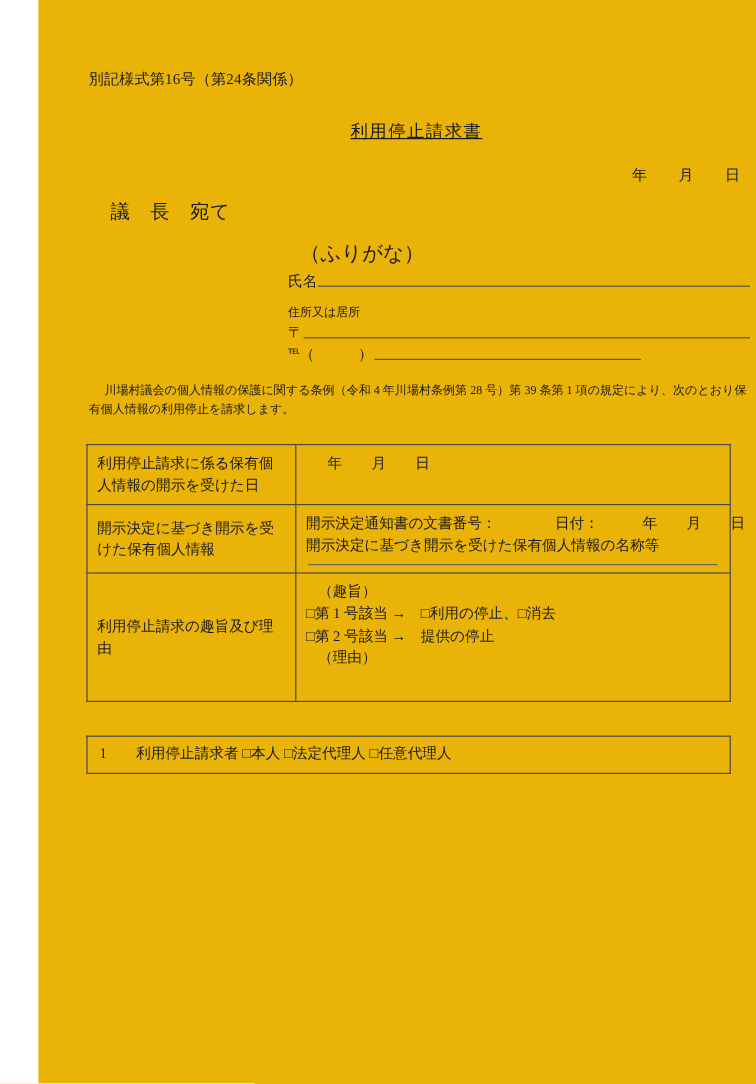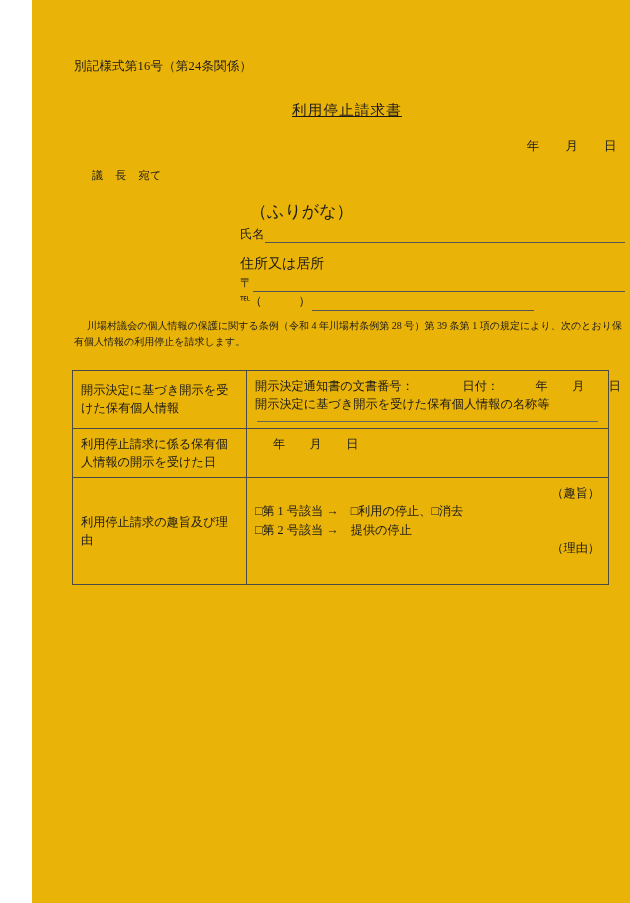--- a/index.html
+++ b/index.html
@@ -41,51 +41,50 @@
   }
   #date-line {
     left: 0; top: 140px;
     width: 585px;
     text-align: right;
     font-size: 12.5px;
     letter-spacing: 0.4px;
   }
   #addressee {
     left: 60px; top: 170px;
-    font-size: 11px;
+    font-size: 16px;
     letter-spacing: 0.6px;
   }
 
   
   #applicant-block {
     position: absolute;
     left: 208px; top: 200px;
     width: 385px;
   }
   .furigana {
     font-size: 17px;
     padding-left: 10px;
     line-height: 1.45;
   }
   .field-line {
     display: flex;
-    align-items: flex-end;
     font-size: 12.2px;
     line-height: 1.5;
   }
   .field-label { flex: 0 0 auto; white-space: pre; }
   .field-rule {
     flex: 1 1 auto;
     border-bottom: 1px solid #555;
     height: 13px;
     margin-left: 1px;
   }
   .field-rule.short { flex: 0 0 222px; }
   .plain-label {
-    font-size: 14px;
+    font-size: 10px;
     line-height: 1.5;
   }
   .gap-sm { height: 10px; }
 
   
   #lead-paragraph {
     position: absolute;
     left: 42px; top: 318px;
     width: 548px;
     font-size: 10px;
@@ -116,21 +115,21 @@
   }
   #main-table td.value-cell { vertical-align: top; }
   .cell-lines { display: block; }
   .cell-lines > div { white-space: pre; }
   .rule-full {
     border-bottom: 1px solid #666;
     height: 1px;
     margin: 6px 2px 0 2px;
   }
   .row1-date { padding-left: 18px; }
-  .row3-indent { padding-left: 10px; text-align: right; }
+  .row3-indent { padding-left: 10px; }
 
   
   #bottom-box {
     position: absolute;
     left: 40px; top: 613px;
     width: 537px;
     border: 1px solid #4a4a4a;
     border-collapse: collapse;
     table-layout: fixed;
     font-size: 12.2px;
@@ -184,35 +183,35 @@
     </div>
 
   </div>
 
   <div class="jp" id="lead-paragraph">川場村議会の個人情報の保護に関する条例（令和 4 年川場村条例第 28 号）第 39 条第 1 項の規定により、次のとおり保有個人情報の利用停止を請求します。</div>
 
   <table id="main-table">
     <tbody>
 
       <tr>
+        <td class="label-cell">利用停止請求に係る保有個人情報の開示を受けた日</td>
+        <td class="value-cell">
+          <div class="cell-lines">
+            <div class="row1-date">年　　月　　日</div>
+          </div>
+        </td>
+      </tr>
+
+      <tr>
         <td class="label-cell">開示決定に基づき開示を受けた保有個人情報</td>
         <td class="value-cell">
           <div class="cell-lines">
             <div>開示決定通知書の文書番号：　　　　日付：　　　年　　月　　日</div>
             <div>開示決定に基づき開示を受けた保有個人情報の名称等</div>
             <div class="rule-full"></div>
-          </div>
-        </td>
-      </tr>
-
-      <tr>
-        <td class="label-cell">利用停止請求に係る保有個人情報の開示を受けた日</td>
-        <td class="value-cell">
-          <div class="cell-lines">
-            <div class="row1-date">年　　月　　日</div>
           </div>
         </td>
       </tr>
 
       <tr>
         <td class="label-cell">利用停止請求の趣旨及び理由</td>
         <td class="value-cell">
           <div class="cell-lines" style="min-height:94px;">
             <div class="row3-indent">（趣旨）</div>
             <div>□第 1 号該当 →　□利用の停止、□消去</div>
@@ -221,18 +220,23 @@
           </div>
         </td>
       </tr>
 
     </tbody>
   </table>
 
   <table id="bottom-box">
     <tbody>
 
+      <tr>
+        <td>
+          <div class="head-line">1　　利用停止請求者 □本人 □法定代理人 □任意代理人</div>
+        </td>
+      </tr>
 
 
     </tbody>
   </table>
 
 </div>
 
 </body></html>

